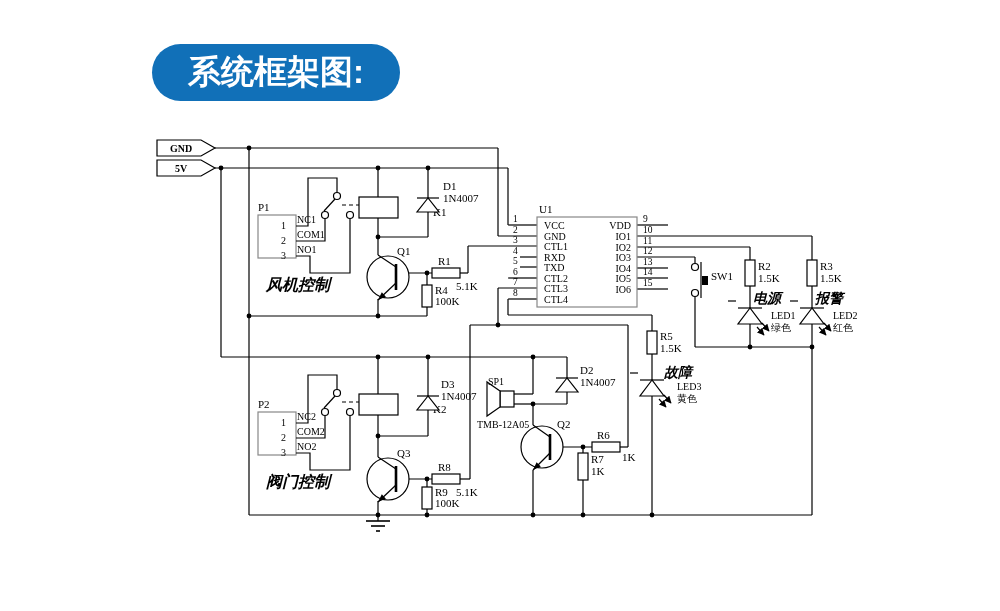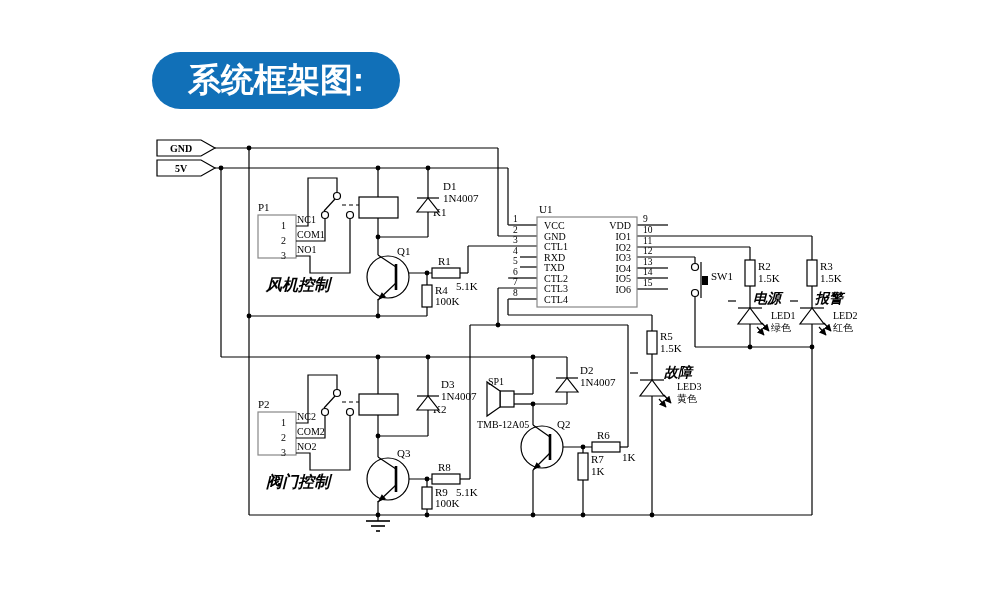--- a/index.html
+++ b/index.html
@@ -1,20 +1,20 @@
 <!DOCTYPE html>
 <html><head>
 <meta charset="utf-8">
 <style>
   html,body{margin:0;padding:0;background:#ffffff;}
   .stage{position:relative;width:1000px;height:611px;background:#ffffff;overflow:hidden;
          font-family:"Liberation Serif",serif;}
   .badge{position:absolute;left:152px;top:44px;width:248px;height:57px;border-radius:29px;
          display:flex;align-items:center;justify-content:center;
-         font-family:"Liberation Sans",sans-serif;font-size:33px;font-weight:bold;color:#ffffff;margin-top:8px;}
+         font-family:"Liberation Sans",sans-serif;font-size:33px;font-weight:bold;color:#ffffff;}
   svg{position:absolute;left:0;top:0;}
   svg text{font-family:"Liberation Serif",serif;fill:#000;}
   .t11{font-size:11px;}
   .t10{font-size:10px;}
   .pn{font-size:9.5px;}
   .flagtxt{font-size:10px;font-weight:bold;}
   .cap{font-size:16px;font-weight:bold;font-style:italic;}
   .cap2{font-size:14px;font-weight:bold;font-style:italic;}
   .wire{stroke:#000;stroke-width:1.2;fill:none;}
   .wired{stroke:#000;stroke-width:1.2;fill:none;stroke-dasharray:4 3;}

